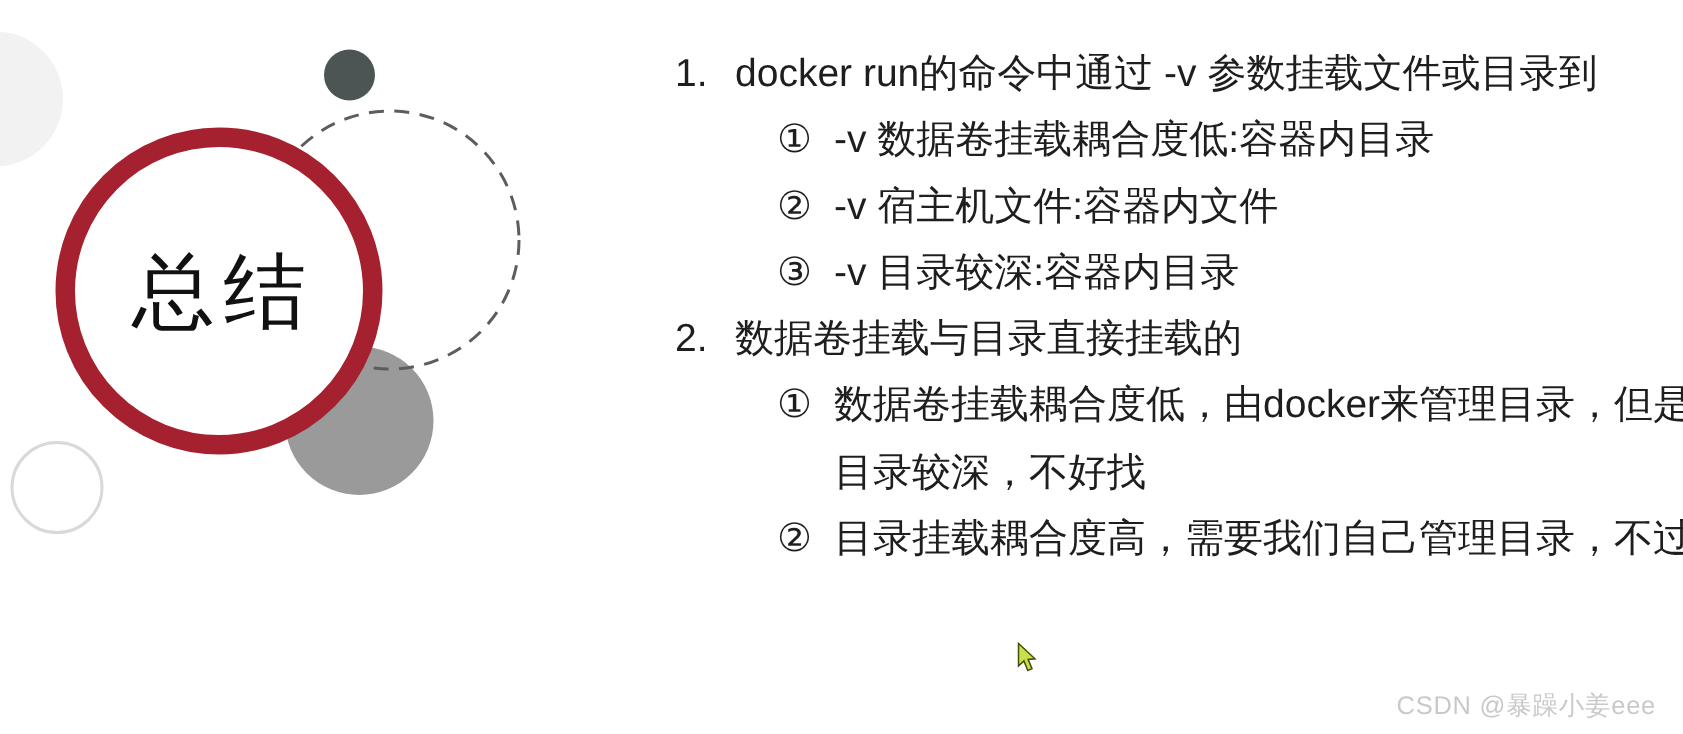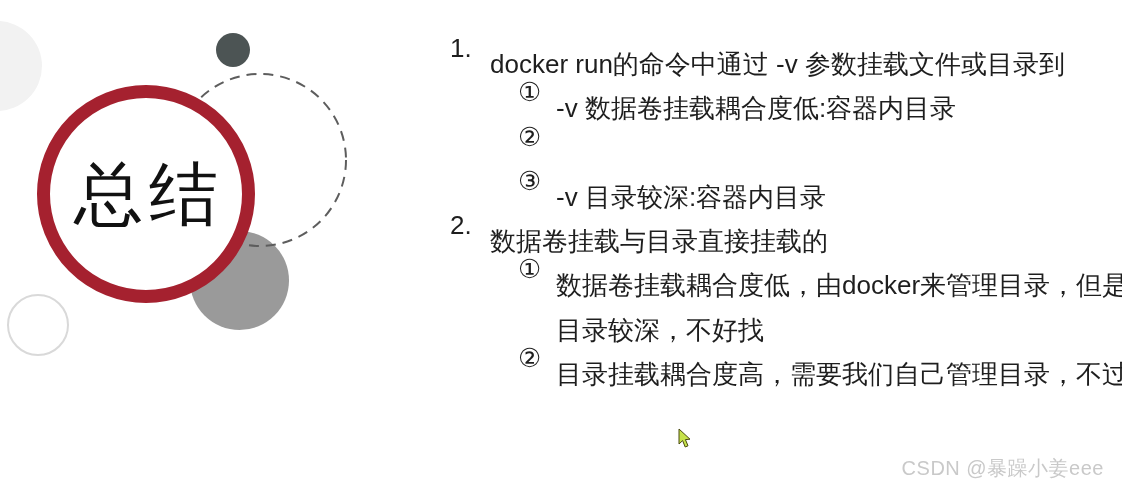--- a/index.html
+++ b/index.html
@@ -58,21 +58,21 @@
     border-radius: 50%;
     background: #ffffff;
     border: 13px solid #a5212f;
     box-sizing: border-box;
     z-index: 3;
     display: flex;
     align-items: center;
     justify-content: center;
   }
   .red-circle .title {
-    font-size: 69px;
+    font-size: 55px;
     font-weight: 500;
     color: #111111;
     letter-spacing: 6px;
     text-indent: 6px;
     line-height: 1;
   }
 
   
   .content {
     position: absolute;
@@ -82,39 +82,39 @@
     font-size: 26px;
     color: #1e1e1e;
   }
   .row {
     position: relative;
     height: 44.3px;
     line-height: 44.3px;
     white-space: nowrap;
   }
   .row .marker { position: absolute; top: 0; }
-  .row .txt    { position: absolute; top: 0; margin-top: 16px; }
+  .row .txt    { position: absolute; top: 0; }
   .row.l0 .marker { left: 0; }
   .row.l0 .txt    { left: 40px; }
   .row.l1 .marker { left: 68px; }
   .row.l1 .txt    { left: 106px; }
 
   
   .cursor {
     position: absolute;
     left: 677px; top: 428px;
     width: 15px; height: 21px;
     z-index: 6;
   }
 
   
   .watermark {
     position: absolute;
     right: 18px; bottom: 7px;
-    font-size: 20px;
+    font-size: 17px;
     color: #c9c9c9;
     letter-spacing: 0.5px;
     z-index: 5;
   }
 </style>
 </head>
 <body>
 
 <div class="stage">
 
@@ -134,20 +134,21 @@
     <div class="row l0">
       <span class="marker">1.</span>
       <span class="txt">docker run的命令中通过 -v 参数挂载文件或目录到</span>
     </div>
     <div class="row l1">
       <span class="marker">①</span>
       <span class="txt">-v 数据卷挂载耦合度低:容器内目录</span>
     </div>
     <div class="row l1">
       <span class="marker">②</span>
+      <span class="txt">-v 宿主机文件:容器内文件</span>
     </div>
     <div class="row l1">
       <span class="marker">③</span>
       <span class="txt">-v 目录较深:容器内目录</span>
     </div>
     <div class="row l0">
       <span class="marker">2.</span>
       <span class="txt">数据卷挂载与目录直接挂载的</span>
     </div>
     <div class="row l1">

